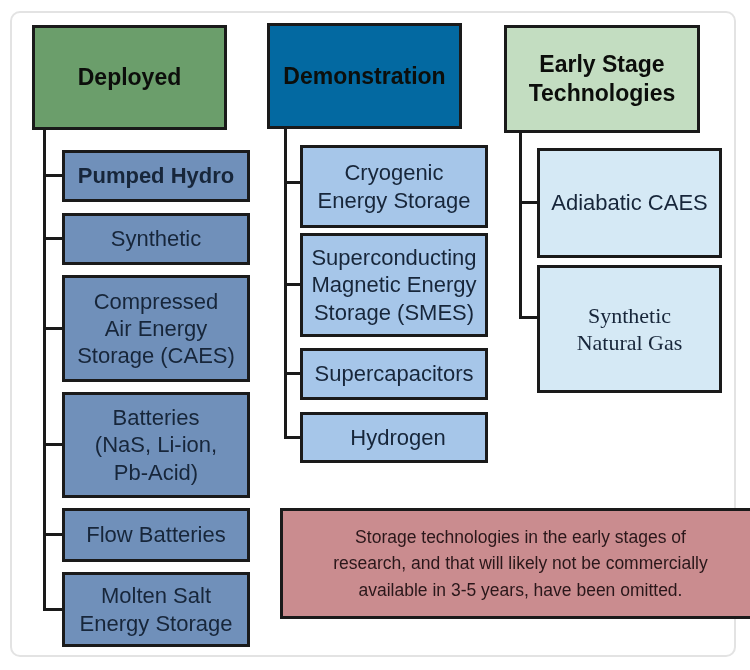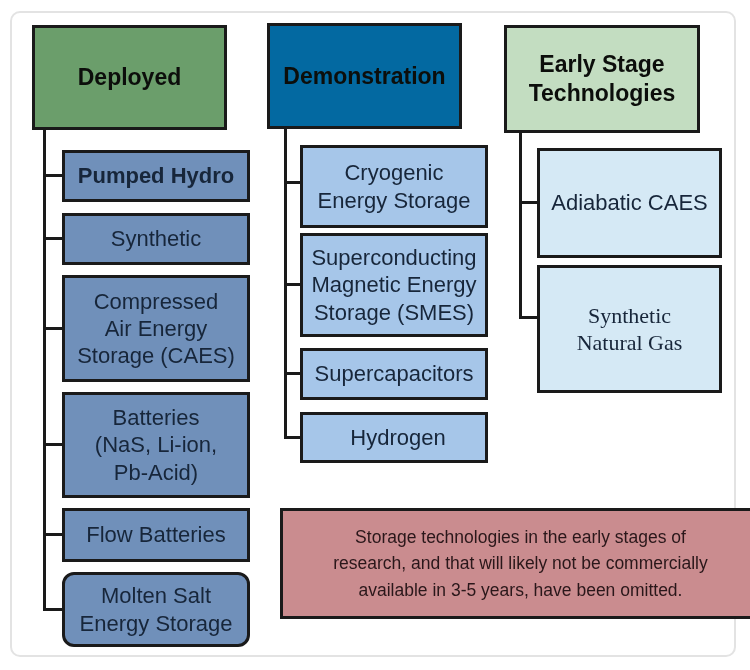--- a/index.html
+++ b/index.html
@@ -60,21 +60,21 @@
   .hstub { height: 3px; }
 
   
   #h0   { left: 32px;  top: 25px;  width: 195px; height: 105px; }
   #v0   { left: 43px;  top: 128px; height: 483px; }
   #b0-0 { left: 62px;  top: 150px; width: 188px; height: 52px; font-weight: bold; }
   #b0-1 { left: 62px;  top: 213px; width: 188px; height: 52px; }
   #b0-2 { left: 62px;  top: 275px; width: 188px; height: 107px; }
   #b0-3 { left: 62px;  top: 392px; width: 188px; height: 106px; }
   #b0-4 { left: 62px;  top: 508px; width: 188px; height: 54px; }
-  #b0-5 { left: 62px;  top: 572px; width: 188px; height: 75px; border-radius: 12px; }
+  #b0-5 { left: 62px;  top: 572px; width: 188px; height: 75px; }
   #s0-0 { left: 43px;  top: 174px; width: 22px; }
   #s0-1 { left: 43px;  top: 237px; width: 22px; }
   #s0-2 { left: 43px;  top: 327px; width: 22px; }
   #s0-3 { left: 43px;  top: 443px; width: 22px; }
   #s0-4 { left: 43px;  top: 533px; width: 22px; }
   #s0-5 { left: 43px;  top: 608px; width: 22px; }
 
   
   #h1   { left: 267px; top: 23px;  width: 195px; height: 106px; }
   #v1   { left: 284px; top: 127px; height: 311px; }

